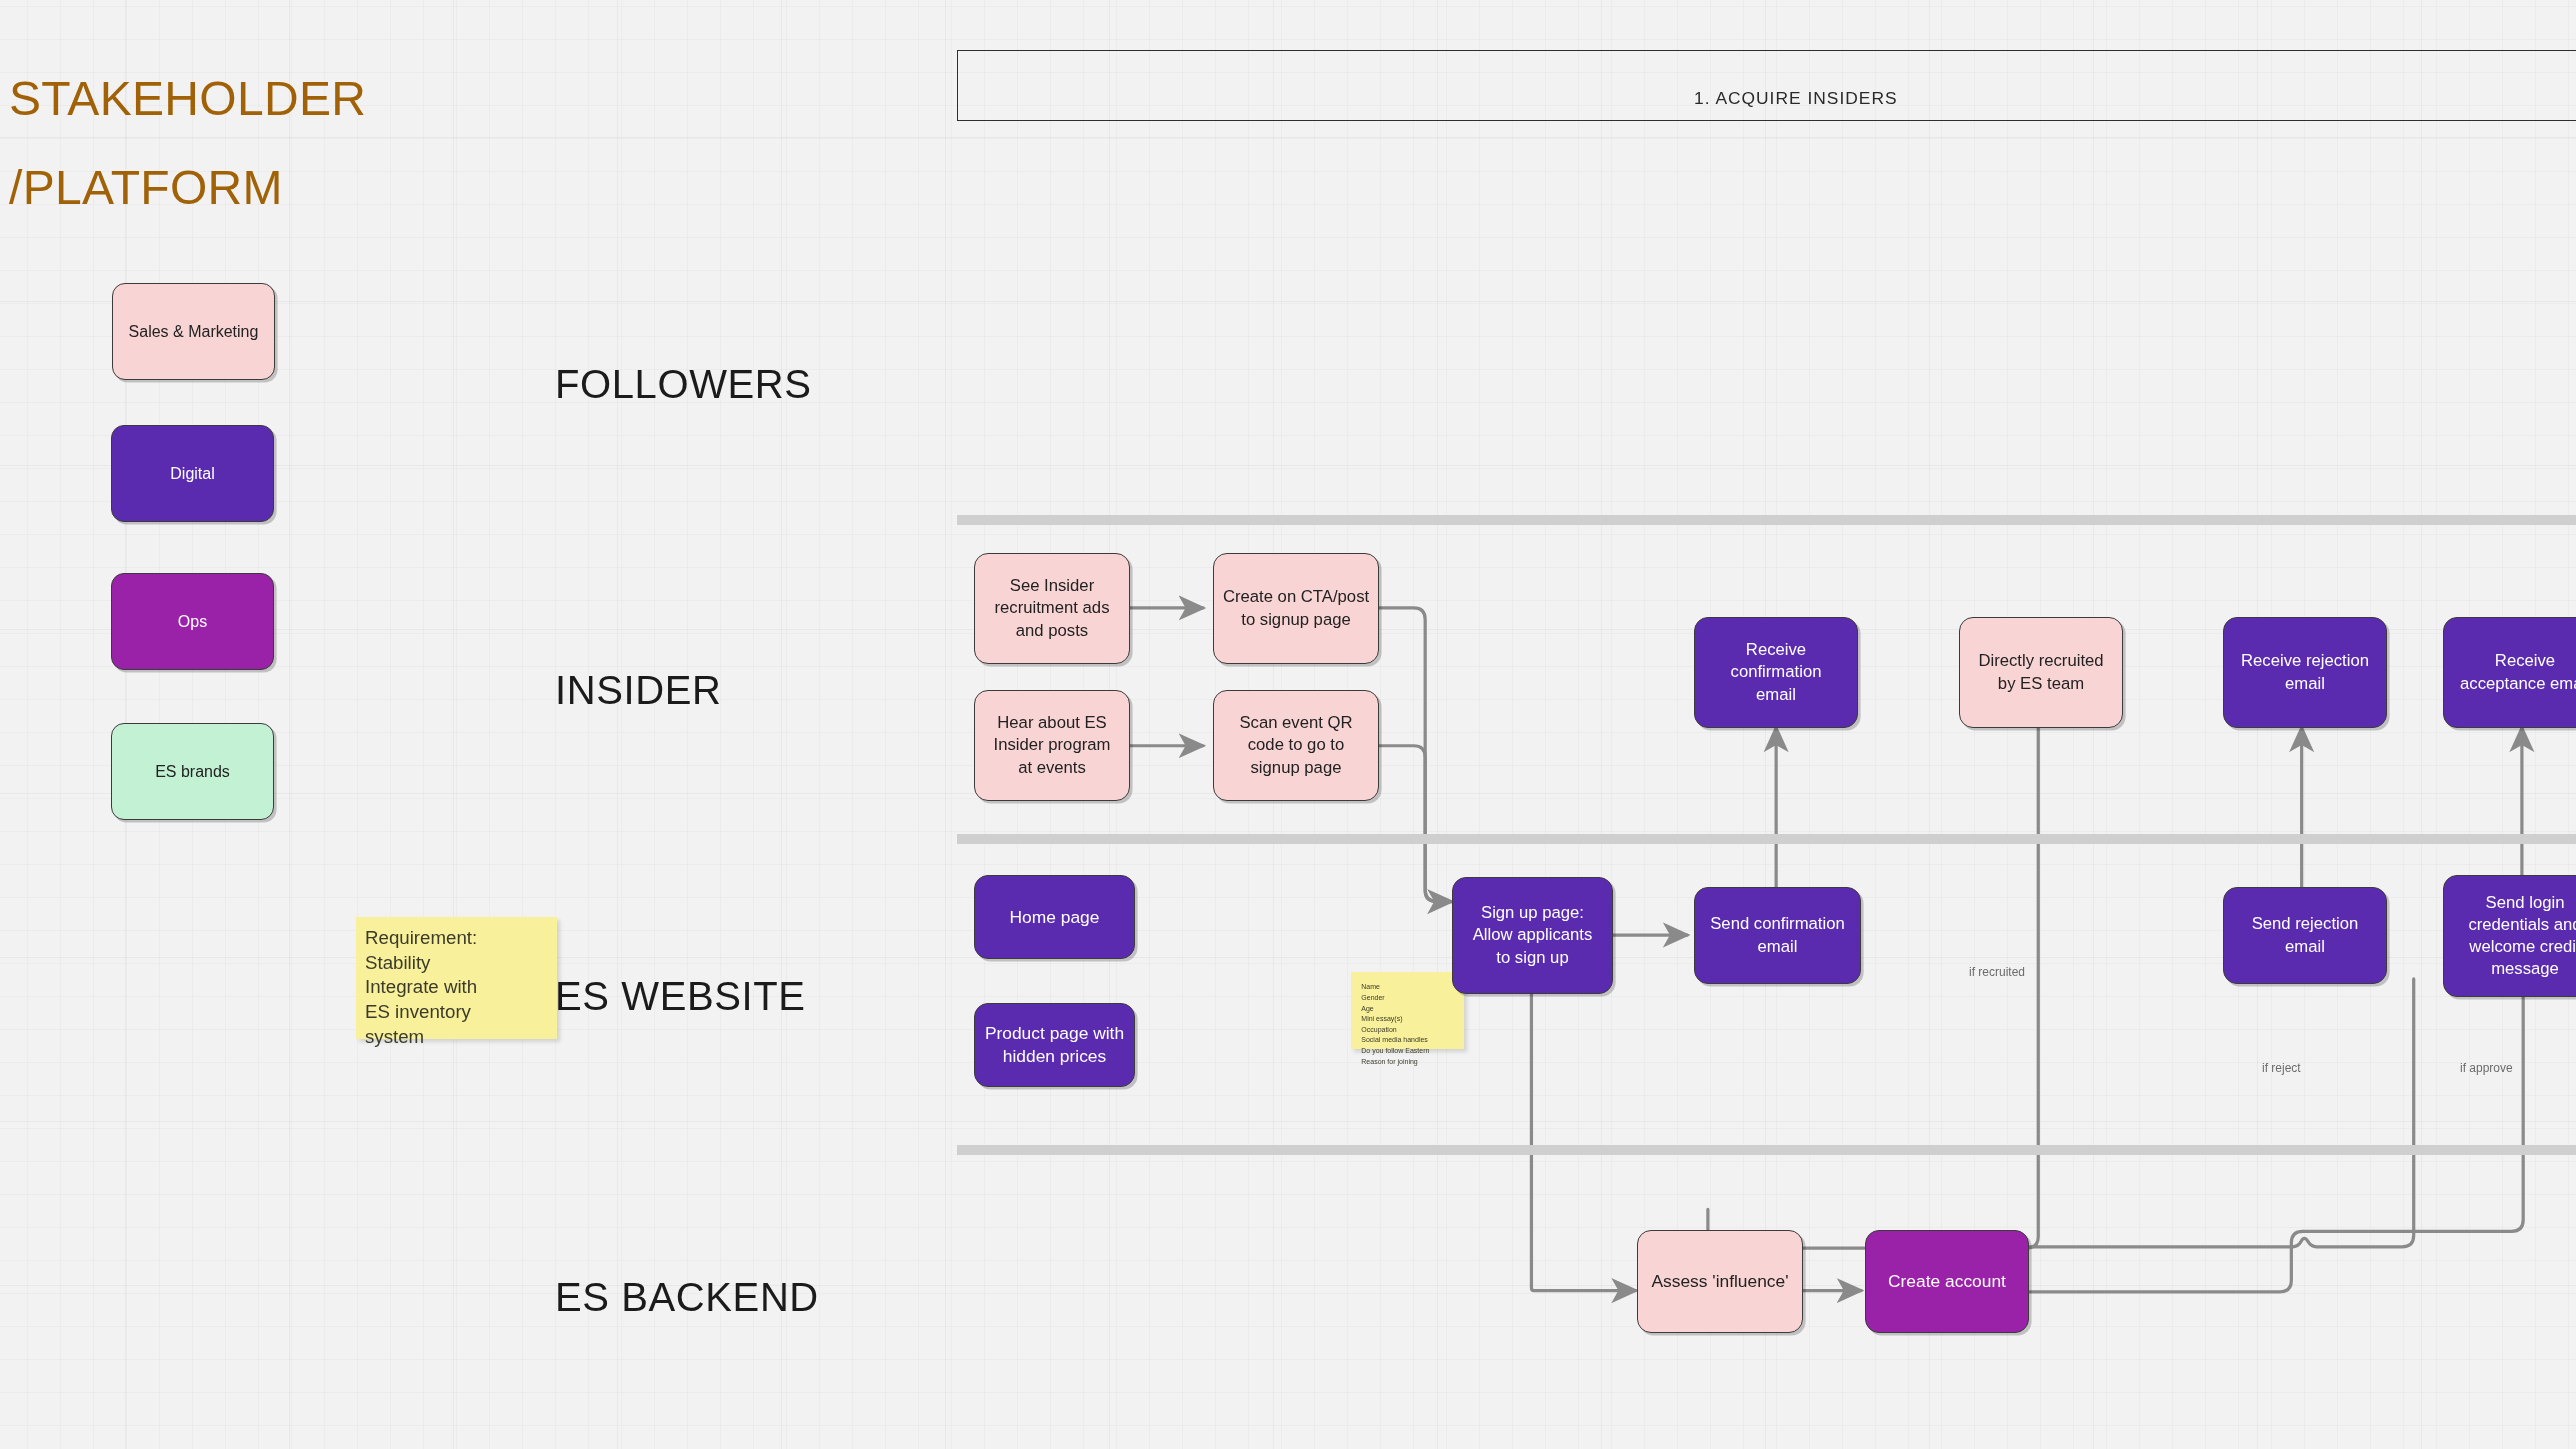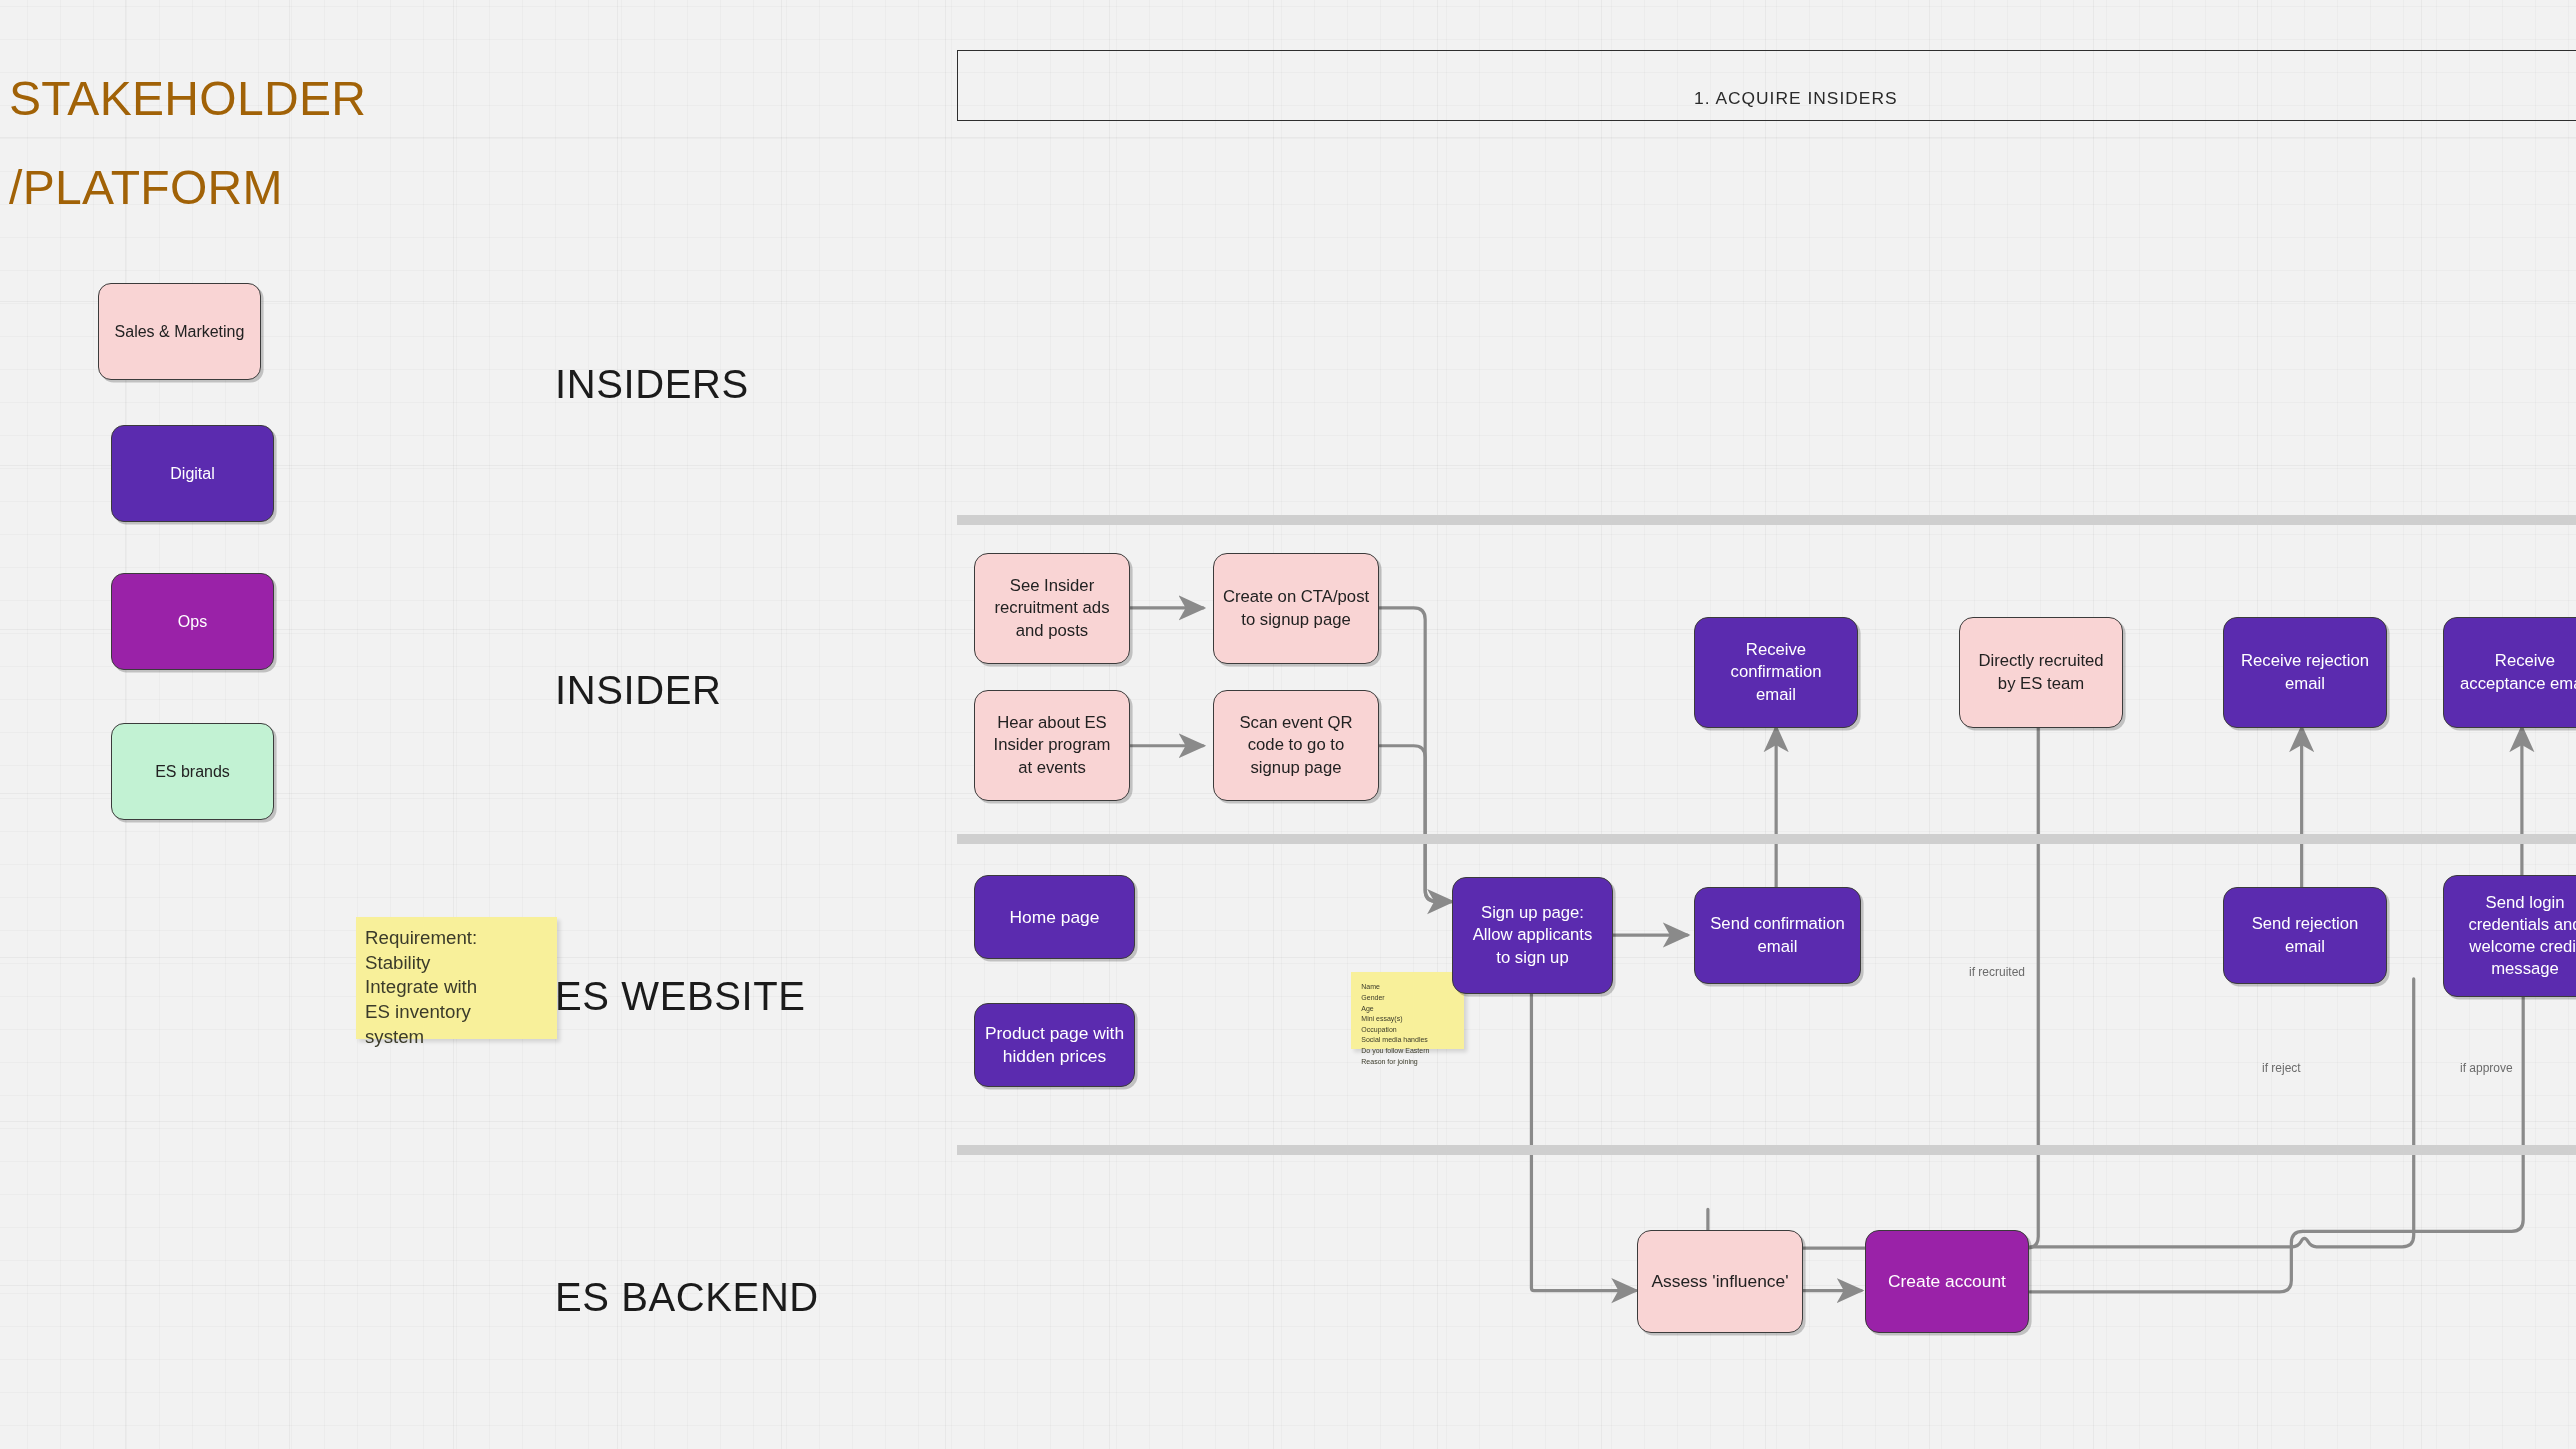--- a/index.html
+++ b/index.html
@@ -125,41 +125,41 @@
 
     <path d="M3574,1390 L3574,1130" marker-end="url(#ah)"></path>
 
     <path d="M3916,1390 L3916,1130" marker-end="url(#ah)"></path>
   </g>
 </svg>
 
 <div class="title-line" style="left:9px;top:71px;">STAKEHOLDER</div>
 <div class="title-line" style="left:9px;top:160px;">/PLATFORM</div>
 
-<div class="legend-box n-pink" style="left:98px;top:283px;width:163px;height:97px;">
+<div class="legend-box n-pink" style="left:112px;top:283px;width:163px;height:97px;">
   <span>Sales &amp; Marketing</span>
 </div>
 <div class="legend-box n-purple" style="left:111px;top:425px;width:163px;height:97px;">
   <span>Digital</span>
 </div>
 <div class="legend-box n-ops" style="left:111px;top:573px;width:163px;height:97px;">
   <span>Ops</span>
 </div>
 <div class="legend-box n-green" style="left:111px;top:723px;width:163px;height:97px;">
   <span>ES brands</span>
 </div>
 
 <div class="phase-frame" style="left:957px;top:50px;width:1629px;height:71px;"></div>
 <div class="phase-title" style="left:1694px;top:88px;">1. ACQUIRE INSIDERS</div>
 
 <div class="lane-bar" style="left:957px;top:515px;width:1629px;height:10.3px;"></div>
 <div class="lane-bar" style="left:957px;top:834px;width:1629px;height:10.3px;"></div>
 <div class="lane-bar" style="left:957px;top:1145px;width:1629px;height:10.3px;"></div>
 
-<div class="lane-label" style="left:555px;top:362px;">INSIDERS</div>
+<div class="lane-label" style="left:555px;top:362px;">FOLLOWERS</div>
 <div class="lane-label" style="left:555px;top:668px;">INSIDER</div>
 <div class="lane-label" style="left:555px;top:974px;">ES WEBSITE</div>
 <div class="lane-label" style="left:555px;top:1275px;">ES BACKEND</div>
 
 <div class="sticky sticky-req" style="left:356px;top:917px;width:201px;height:122px;">Requirement:
 Stability
 Integrate with
 ES inventory
 system</div>
 

